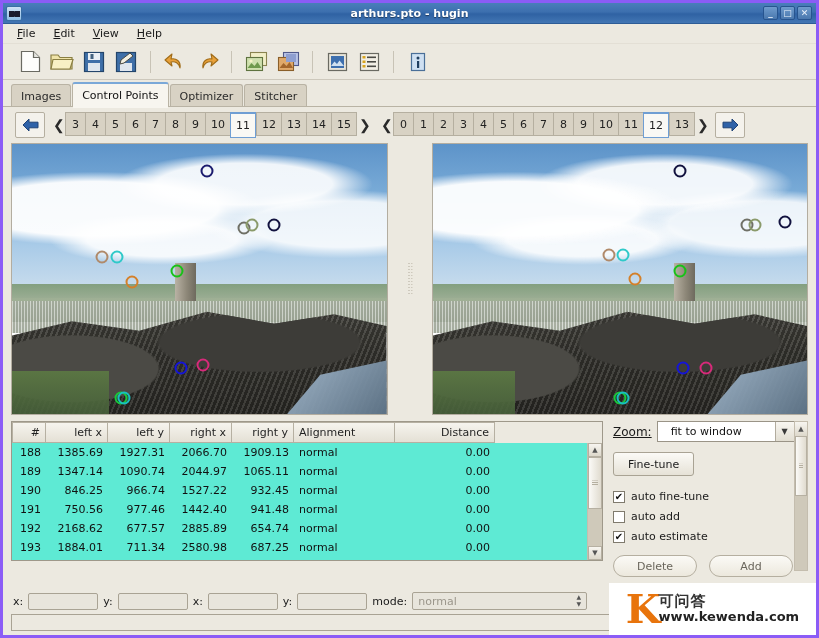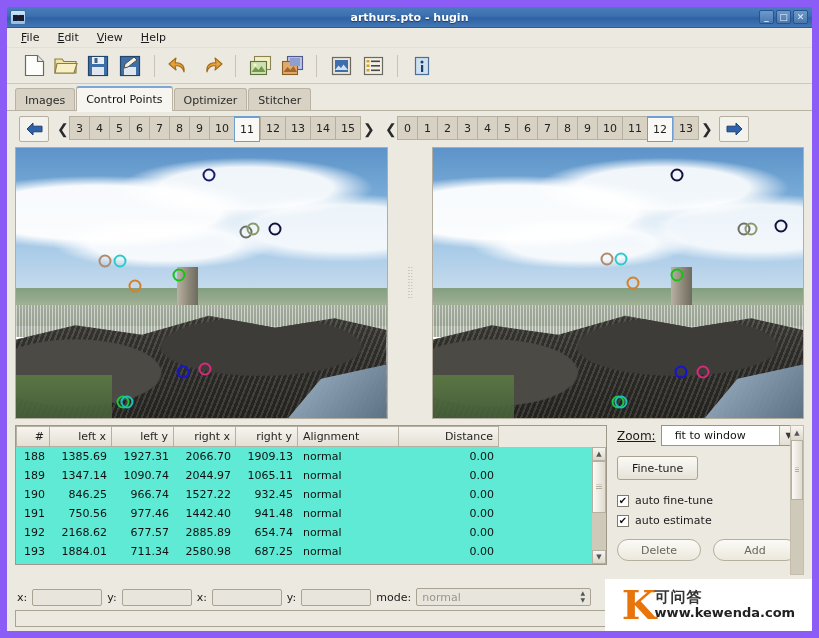--- a/index.html
+++ b/index.html
@@ -8,21 +8,21 @@
     width: 819px; height: 638px;
     font-family: "DejaVu Sans", "Liberation Sans", sans-serif;
     font-size: 11px;
     background: #d9d5cc;
     overflow: hidden;
   }
   #app {
     position: relative;
     width: 819px; height: 638px;
     background: #ece9e0;
-    border: 7px solid #8b5cf6;
+    border: 3px solid #8b5cf6;
   }
 
   
   .titlebar {
     height: 21px;
     background: linear-gradient(to bottom, #4a7ebb 0%, #3c6fae 45%, #2f62a3 55%, #4276b4 100%);
     display: flex; align-items: center;
     position: relative;
     border-bottom: 1px solid #2d5c96;
   }
@@ -697,20 +697,24 @@
       </div>
 
       <div class="btn">Fine-tune</div>
 
       <div class="checks">
         <div class="checkrow">
           <div class="cbox">✔</div>
           <span>auto fine-tune</span>
         </div>
         <div class="checkrow">
+          <div class="cbox"></div>
+          <span>auto add</span>
+        </div>
+        <div class="checkrow">
           <div class="cbox">✔</div>
           <span>auto estimate</span>
         </div>
       </div>
 
       <div class="btnrow2">
         <div class="btn2">Delete</div>
         <div class="btn2">Add</div>
       </div>
 

